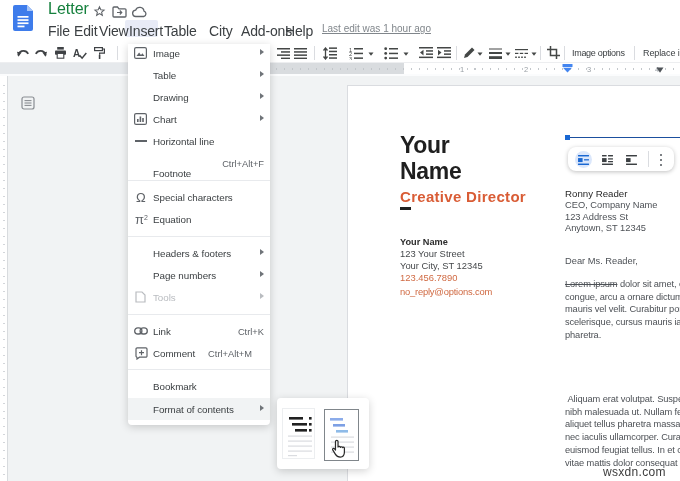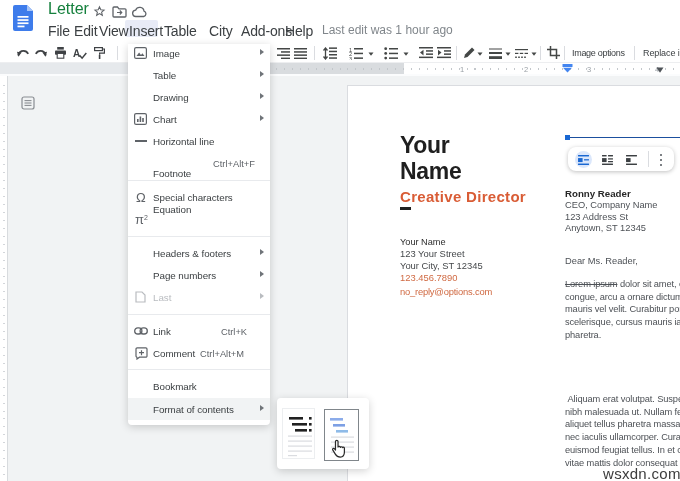--- a/index.html
+++ b/index.html
@@ -21,28 +21,28 @@
  <rect x="1" y="1" width="12" height="12" rx="2" fill="none" stroke="#898d92" stroke-width="1.2"></rect>
  <line x1="3.5" y1="4.6" x2="10.5" y2="4.6" stroke="#898d92" stroke-width="1.1"></line>
  <line x1="3.5" y1="7" x2="10.5" y2="7" stroke="#898d92" stroke-width="1.1"></line>
  <line x1="3.5" y1="9.4" x2="10.5" y2="9.4" stroke="#898d92" stroke-width="1.1"></line>
 </svg>
 
 <div id="leftcol">
 <div class="abs" style="left:400px;top:132px;width:200px;font-weight:bold;font-size:23px;line-height:26px;color:#1f1f1f;letter-spacing:-0.3px">Your<br>Name</div>
 <div class="abs" style="left:400px;top:187.5px;font-weight:bold;font-size:15px;color:#d95c35;letter-spacing:0.3px">Creative Director</div>
 <div class="abs" style="left:400px;top:206.5px;width:11px;height:3px;background:#202020"></div>
-<div class="abs" style="left:400px;top:237px;font-weight:normal;font-size:9.2px;color:#2d2d2d">Your Name</div>
+<div class="abs" style="left:400px;top:237px;font-weight:bold;font-size:9.2px;color:#2d2d2d">Your Name</div>
 <div class="abs" style="left:400px;top:248px;font-size:9.4px;color:#45484b;line-height:11.5px">123 Your Street<br>Your City, ST 12345</div>
 <div class="abs" style="left:400px;top:271.5px;font-size:9.4px;color:#d06a43">123.456.7890</div>
 <div class="abs" style="left:400px;top:286px;font-size:9.4px;letter-spacing:-0.2px;color:#d06a43">no_reply@options.com</div>
 </div>
 
 <div id="rightcol">
-<div class="abs" style="left:565px;top:187.8px;font-weight:bold;font-size:9.7px;color:#282828">Ronny Reader</div>
+<div class="abs" style="left:565px;top:187.8px;font-weight:normal;font-size:9.7px;color:#282828">Ronny Reader</div>
 <div class="abs" style="left:565px;top:200px;font-size:9.3px;color:#4d5156;line-height:11.5px">CEO, Company Name<br>123 Address St<br>Anytown, ST 12345</div>
 <div class="abs" style="left:565px;top:256px;font-size:9.3px;color:#4d5156">Dear Ms. Reader,</div>
 <div class="abs" style="left:565px;top:278px;font-size:9.3px;letter-spacing:-0.12px;color:#4d5156;line-height:12.7px;white-space:nowrap">
 <span style="text-decoration:line-through">Lorem ipsum</span> dolor sit amet, con<br>
 congue, arcu a ornare dictum s<br>
 mauris vel velit. Curabitur port<br>
 scelerisque, cursus mauris iacu<br>
 pharetra.</div>
 <div class="abs" style="left:565px;top:393px;font-size:9.3px;letter-spacing:-0.12px;color:#4d5156;line-height:12.7px;white-space:nowrap">
 &nbsp;Aliquam erat volutpat. Suspen<br>
@@ -138,21 +138,21 @@
 <div class="abs" style="left:125px;top:20px;width:33px;height:17px;background:#e8ebf6;border-radius:2px"></div>
 <style>.mi{position:absolute;top:23px;font-size:14px;color:#3c4043;letter-spacing:-0.15px}</style>
 <div class="mi" style="left:48px">File</div>
 <div class="mi" style="left:74px">Edit</div>
 <div class="mi" style="left:99px">View</div>
 <div class="mi" style="left:129px">Insert</div>
 <div class="mi" style="left:164px">Table</div>
 <div class="mi" style="left:209px">City</div>
 <div class="mi" style="left:241px">Add-ons</div>
 <div class="mi" style="left:285px">Help</div>
-<div class="abs" style="left:322px;top:23px;font-size:12px;color:#80868b;">Last edit was 1 hour ago</div>
+<div class="abs" style="left:322px;top:23px;font-size:10px;color:#80868b;text-decoration:underline">Last edit was 1 hour ago</div>
 
 <div id="tb"></div>
 
 <svg class="abs" style="left:17px;top:49px" width="12" height="8" viewBox="0 0 12 8">
  <path d="M1.2 6.5 C2 3.2 4.2 1.8 6.5 1.8 C8.6 1.8 10.3 2.9 11.2 4.8" fill="none" stroke="#3f4245" stroke-width="1.7"></path>
  <polygon points="0,2.8 4.6,3.4 1.4,7.8" fill="#3f4245"></polygon>
 </svg>
 
 <svg class="abs" style="left:35px;top:49px" width="12" height="8" viewBox="0 0 12 8">
  <path d="M10.8 6.5 C10 3.2 7.8 1.8 5.5 1.8 C3.4 1.8 1.7 2.9 0.8 4.8" fill="none" stroke="#3f4245" stroke-width="1.7"></path>
@@ -295,21 +295,21 @@
 </svg>
 <div class="abs" style="left:564px;top:46px;width:1px;height:14px;background:#dadce0"></div>
 <div class="abs" style="left:572px;top:48px;font-size:9px;color:#3c4043;letter-spacing:-0.3px">Image options</div>
 <div class="abs" style="left:634px;top:46px;width:1px;height:14px;background:#dadce0"></div>
 <div class="abs" style="left:643px;top:48px;font-size:9px;color:#3c4043;letter-spacing:-0.1px;white-space:nowrap">Replace image</div>
 
 <div class="abs" style="left:128px;top:44px;width:142px;height:381px;background:#fff;border-radius:0 0 4px 4px;box-shadow:0 2px 8px rgba(0,0,0,0.18)"></div>
 <div class="abs" style="left:128px;top:398px;width:142px;height:22px;background:#f1f3f4"></div>
 <style>
 .mt{position:absolute;left:153px;font-size:9.8px;color:#3c4043;letter-spacing:-0.05px;white-space:nowrap}
-.ms{position:absolute;font-size:9.3px;color:#5f6368;white-space:nowrap;text-align:center;width:60px}
+.ms{position:absolute;font-size:9.3px;color:#5f6368;white-space:nowrap;text-align:right;width:60px}
 .arr{position:absolute;left:260px;width:0;height:0;border-left:4.5px solid #6f7479;border-top:3.5px solid transparent;border-bottom:3.5px solid transparent}
 .sep{position:absolute;left:128px;width:142px;height:1px;background:#e8eaed}
 </style>
 
 <svg class="abs" style="left:134px;top:47px" width="13" height="12" viewBox="0 0 13 12">
  <rect x="0.6" y="0.6" width="11.8" height="10.8" rx="1.5" fill="none" stroke="#5f6368" stroke-width="1.2"></rect>
  <path d="M2.5 9 l2.6-3.4 1.9 2.3 1.4-1.7 2.1 2.8 z" fill="#5f6368"></path>
 </svg>
 <div class="mt" style="top:48px">Image</div>
 <div class="arr" style="top:49px"></div>
@@ -328,30 +328,30 @@
 <div class="mt" style="top:114px">Chart</div>
 <div class="arr" style="top:115px"></div>
 <div class="abs" style="left:135px;top:140px;width:12px;height:1.8px;background:#5f6368"></div>
 <div class="mt" style="top:136px">Horizontal line</div>
 <div class="mt" style="top:168px">Footnote</div>
 <div class="ms" style="top:159px;left:204px">Ctrl+Alt+F</div>
 <div class="sep" style="top:180px"></div>
 <div class="abs" style="left:136px;top:190px;font-size:13px;color:#5f6368">Ω</div>
 <div class="mt" style="top:192px">Special characters</div>
 <div class="abs" style="left:135px;top:212px;font-size:13px;color:#5f6368">π<span style="font-size:7px;vertical-align:4px">2</span></div>
-<div class="mt" style="top:204px">Equation</div>
+<div class="mt" style="top:214px">Equation</div>
 <div class="sep" style="top:236px"></div>
 <div class="mt" style="top:248px">Headers &amp; footers</div>
 <div class="arr" style="top:249px"></div>
 <div class="mt" style="top:270px">Page numbers</div>
 <div class="arr" style="top:271px"></div>
 <svg class="abs" style="left:135px;top:291px" width="11" height="12" viewBox="0 0 11 12">
  <path d="M1 1 h6 l3 3 v7 h-9 z" fill="none" stroke="#b9bcc0" stroke-width="1.2"></path>
 </svg>
-<div class="mt" style="top:292px;color:#b9bcc0">Last</div>
+<div class="mt" style="top:292px;color:#b9bcc0">Tools</div>
 <div class="arr" style="top:293px;border-left-color:#b9bcc0"></div>
 <div class="sep" style="top:314px"></div>
 <svg class="abs" style="left:134px;top:327px" width="14" height="8" viewBox="0 0 14 8">
  <rect x="0.7" y="0.8" width="7.2" height="6.2" rx="3.1" fill="none" stroke="#5f6368" stroke-width="1.3"></rect>
  <rect x="6.1" y="0.8" width="7.2" height="6.2" rx="3.1" fill="none" stroke="#5f6368" stroke-width="1.3"></rect>
 </svg>
 <div class="mt" style="top:326px">Link</div>
 <div class="ms" style="top:327px;left:204px">Ctrl+K</div>
 <svg class="abs" style="left:135px;top:347px" width="13" height="13" viewBox="0 0 13 13">
  <path d="M1 2 a1.2 1.2 0 0 1 1.2-1.2 h8.6 A1.2 1.2 0 0 1 12 2 v7 a1.2 1.2 0 0 1 -1.2 1.2 H4.5 L2 12 v-1.8 H2.2 A1.2 1.2 0 0 1 1 9 z" fill="none" stroke="#5f6368" stroke-width="1.2"></path>
@@ -397,13 +397,13 @@
       <rect x="6" y="31.5" width="23" height="1.2"></rect>
       <rect x="6" y="36.5" width="23" height="1.2"></rect>
       <rect x="6" y="41.5" width="23" height="1.2"></rect>
  </g>
 </svg>
 
 <svg class="abs" style="left:328.5px;top:439px" width="17" height="21" viewBox="0 0 16 19">
  <path d="M7.3 0.9 Q8.5 0.9 8.5 2 L8.5 7.2 Q8.8 6.6 9.6 6.6 Q10.5 6.6 10.7 7.5 Q11 6.9 11.8 6.9 Q12.6 6.9 12.8 7.8 Q13.1 7.3 13.7 7.3 Q14.5 7.3 14.5 8.3 L14.5 11.8 Q14.5 16.6 10.6 16.6 Q7.6 16.6 6.1 14.1 L3.5 9.9 Q3 9 3.8 8.5 Q4.5 8.1 5.1 8.7 L6.1 10 L6.1 2 Q6.1 0.9 7.3 0.9 Z" fill="#fff" stroke="#2a2a2a" stroke-width="1.15" stroke-linejoin="round"></path>
 </svg>
 
-<div class="abs" style="left:603px;top:464.5px;font-size:15px;color:#3c3c3c;letter-spacing:0.3px">wsxdn.com</div>
+<div class="abs" style="left:603px;top:464.5px;font-size:12px;color:#3c3c3c;letter-spacing:0.3px">wsxdn.com</div>
 
 </body></html>

